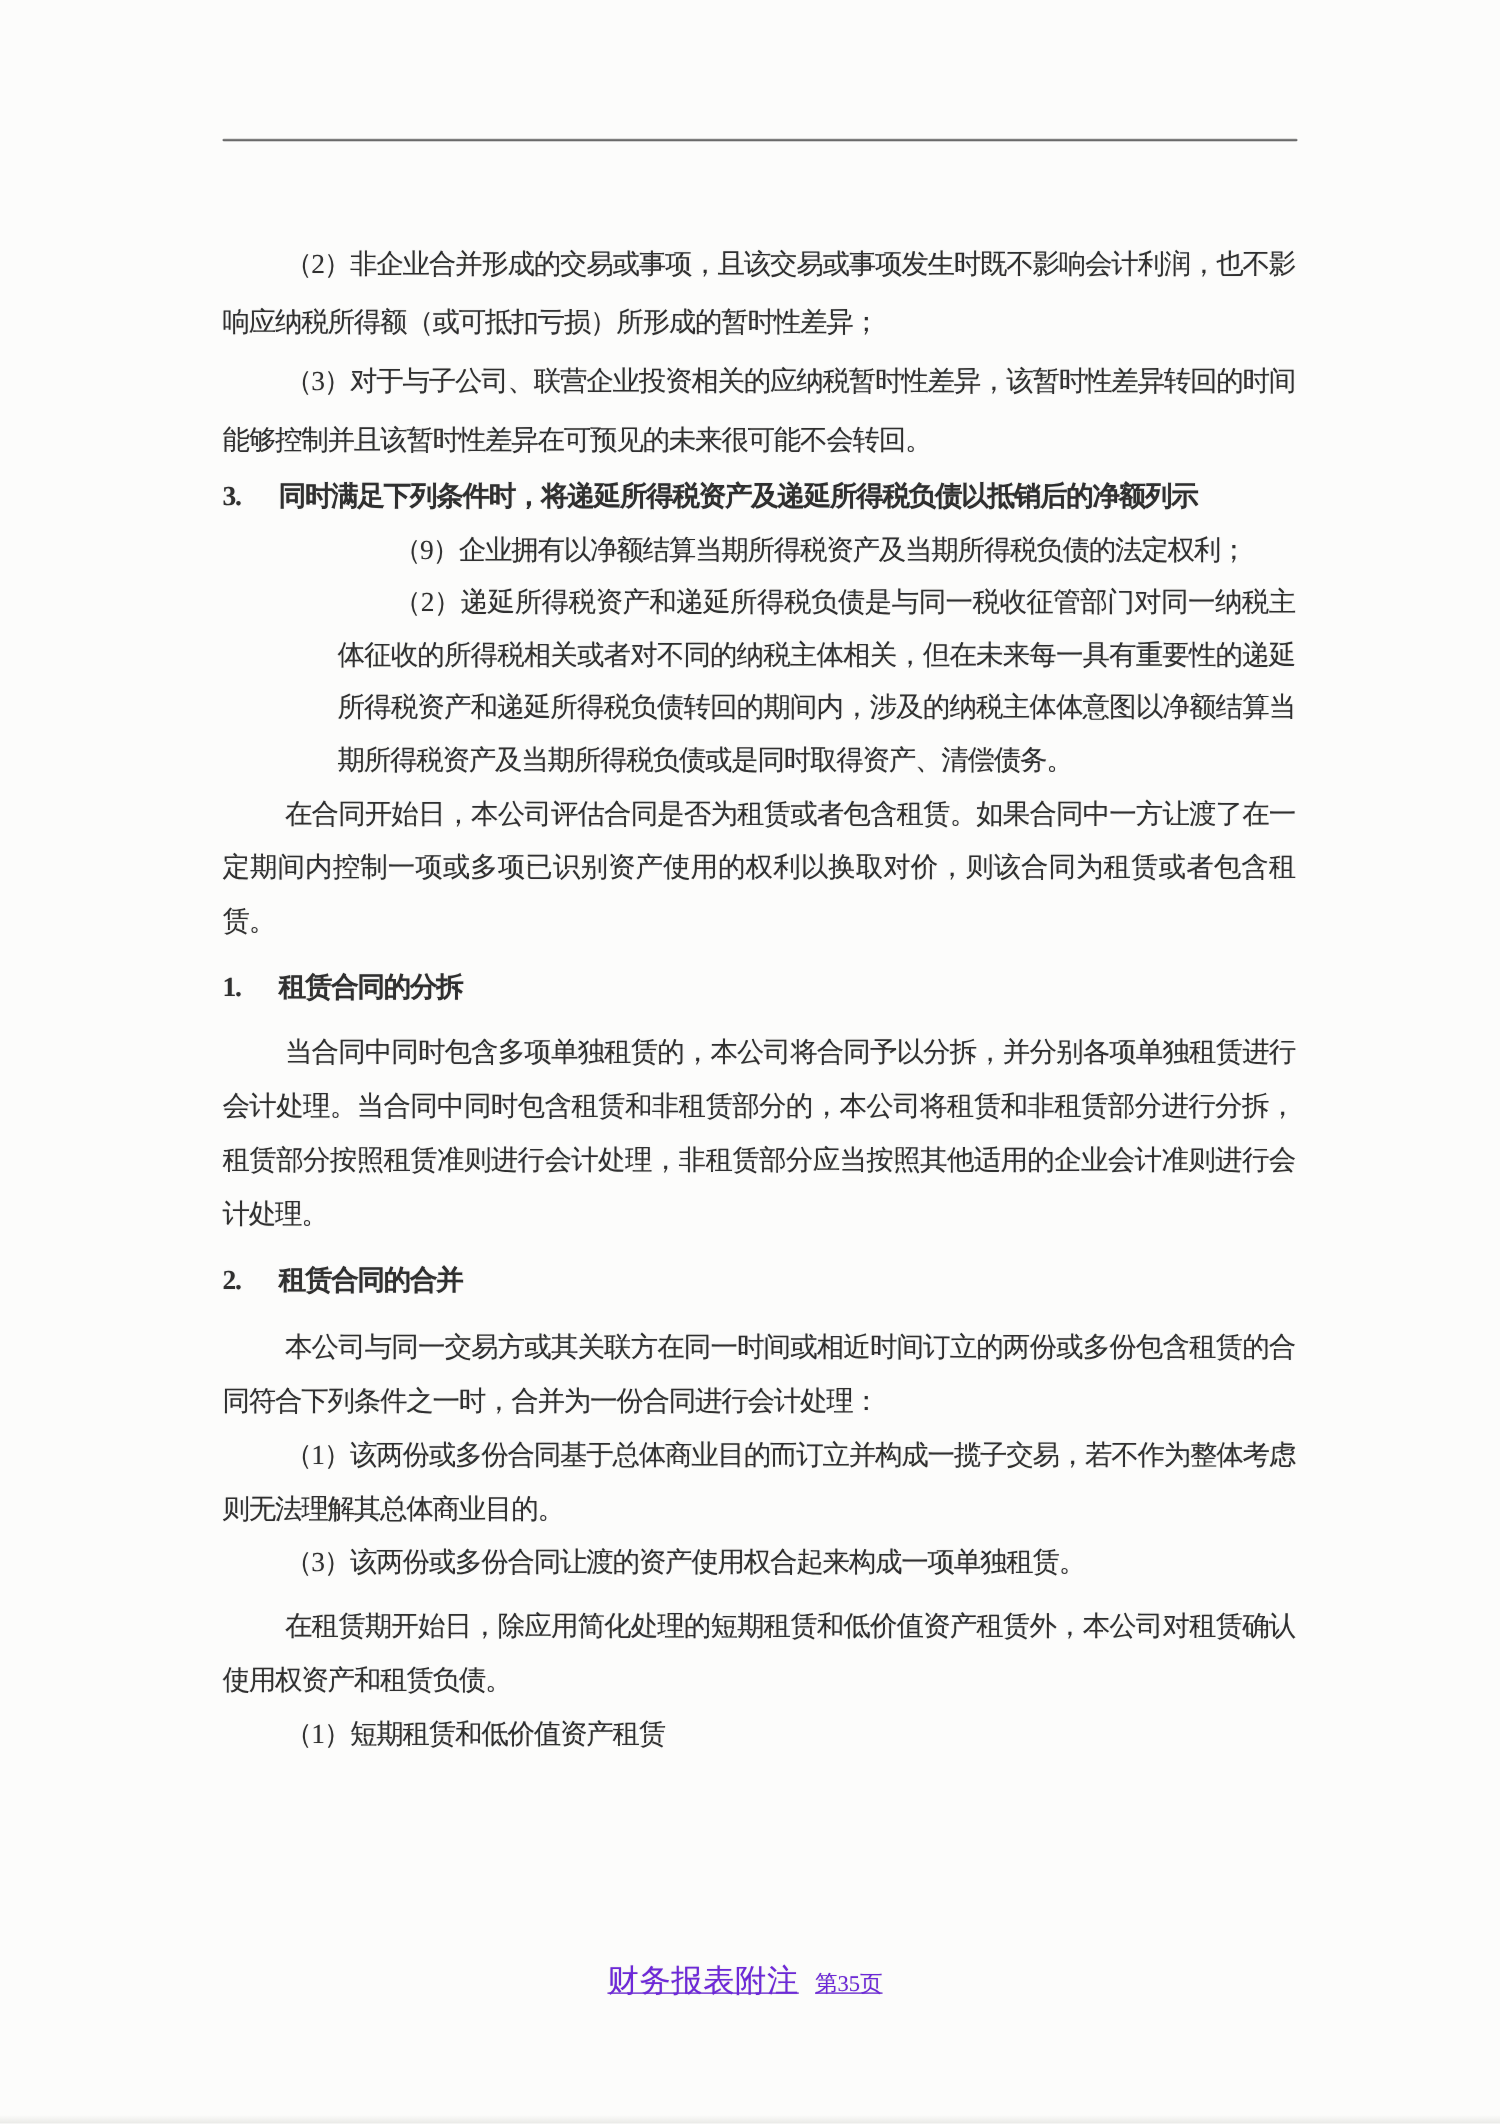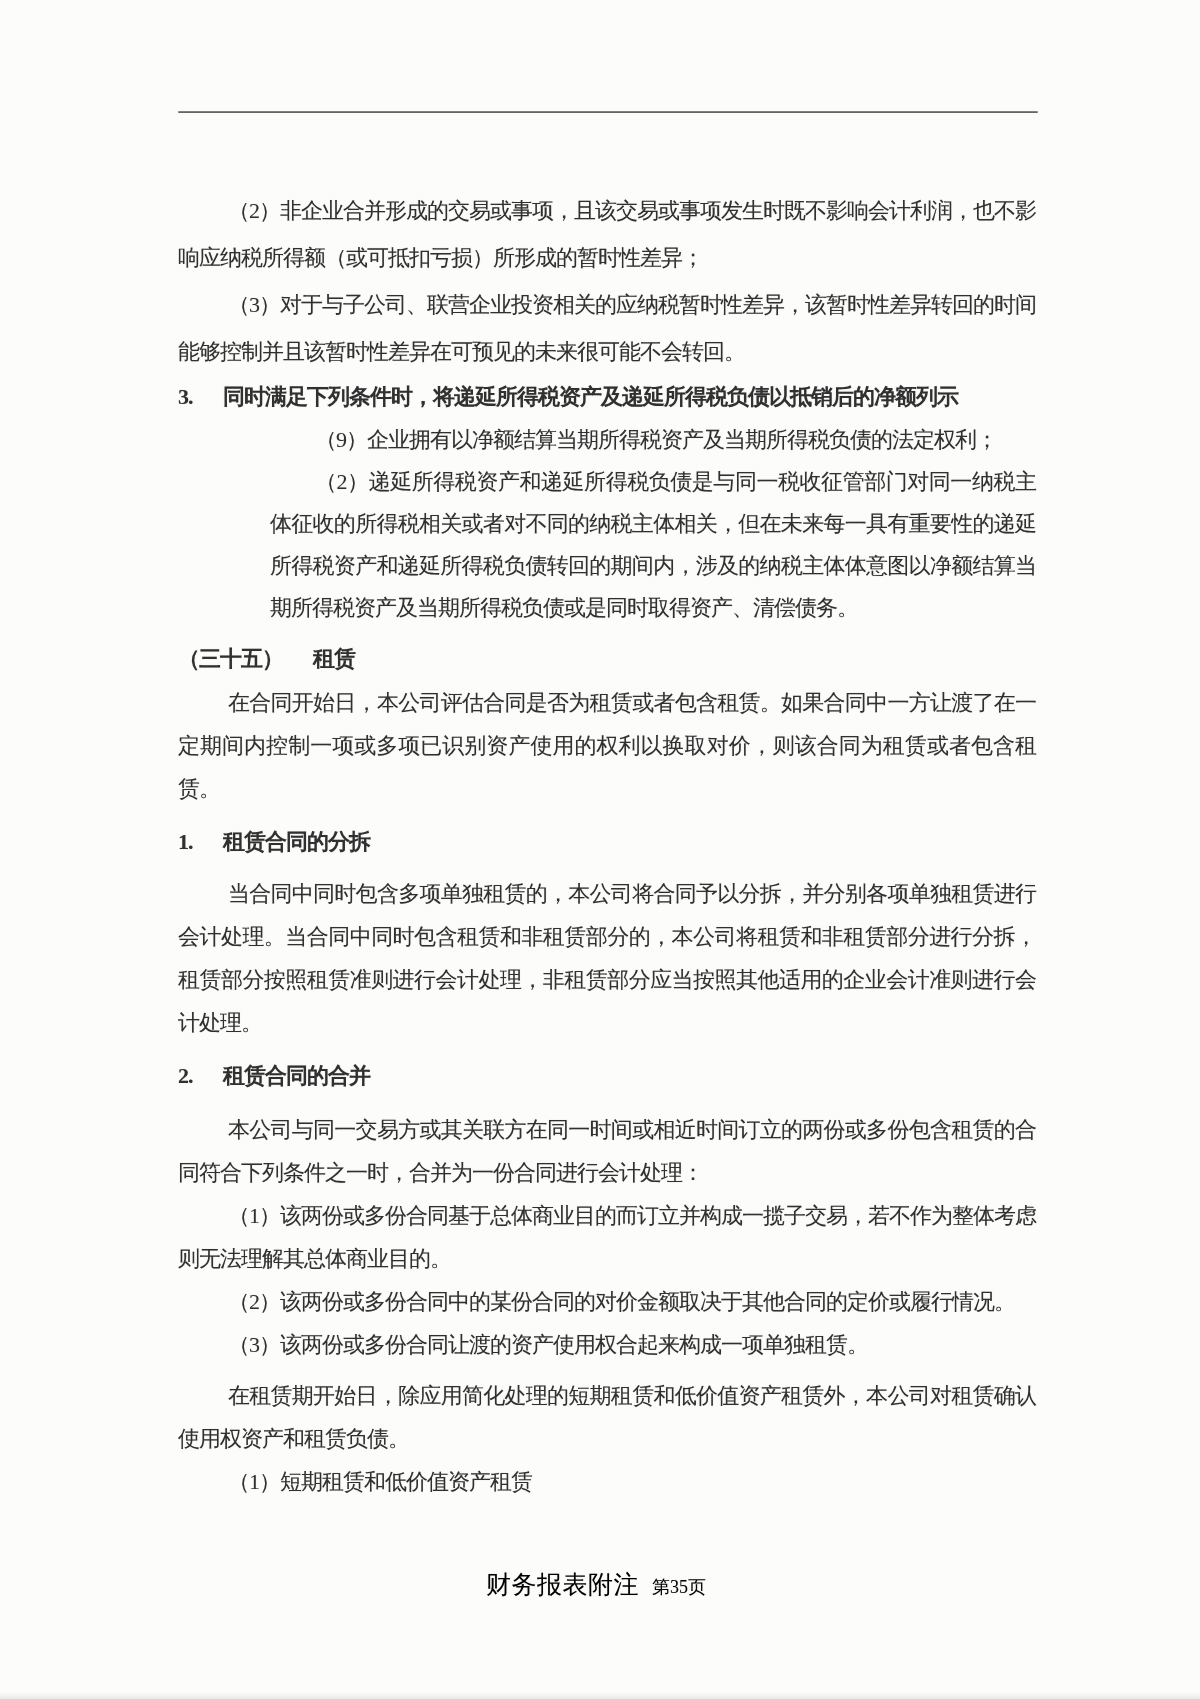--- a/index.html
+++ b/index.html
@@ -50,21 +50,22 @@
   .sec-heading { margin-left: 37px; }
   .sec-heading .h-num { min-width: 0; margin-right: 30px; }
   .mt8  { margin-top: 8px !important; }
   .mt10 { margin-top: 10px !important; }
   .footer {
     position: absolute;
     left: 0;
     top: 1568px;
     width: 1192px;
     text-align: center;
-    color: #000000;
+    color: #6d28d9;
+    text-decoration: underline;
   }
   .footer-title { font-size: 25px; letter-spacing: 0.5px; }
   .footer-page { font-size: 18px; margin-left: 13px; letter-spacing: 0; }
   .bottom-edge {
     position: absolute;
     left: 0;
     bottom: 0;
     width: 100%;
     height: 7px;
     background: linear-gradient(#fcfcfb, #e9e9e6);
@@ -84,41 +85,37 @@
     <p class="para wide">（3）对于与子公司、联营企业投资相关的应纳税暂时性差异，该暂时性差异转回的时间能够控制并且该暂时性差异在可预见的未来很可能不会转回。</p>
 
     <h3 class="heading">
       <span class="h-num">3.</span><span>同时满足下列条件时，将递延所得税资产及递延所得税负债以抵销后的净额列示</span>
     </h3>
 
     <p class="para sub">（9）企业拥有以净额结算当期所得税资产及当期所得税负债的法定权利；</p>
 
     <p class="para sub">（2）递延所得税资产和递延所得税负债是与同一税收征管部门对同一纳税主体征收的所得税相关或者对不同的纳税主体相关，但在未来每一具有重要性的递延所得税资产和递延所得税负债转回的期间内，涉及的纳税主体体意图以净额结算当期所得税资产及当期所得税负债或是同时取得资产、清偿债务。</p>
 
-    <h3 class="heading sec-heading mt8">
-      <span class="h-num">（三十五）</span><span>租赁</span>
-    </h3>
 
     <p class="para">在合同开始日，本公司评估合同是否为租赁或者包含租赁。如果合同中一方让渡了在一定期间内控制一项或多项已识别资产使用的权利以换取对价，则该合同为租赁或者包含租赁。</p>
 
     <h3 class="heading mt10">
       <span class="h-num">1.</span><span>租赁合同的分拆</span>
     </h3>
 
     <p class="para mt8">当合同中同时包含多项单独租赁的，本公司将合同予以分拆，并分别各项单独租赁进行会计处理。当合同中同时包含租赁和非租赁部分的，本公司将租赁和非租赁部分进行分拆，租赁部分按照租赁准则进行会计处理，非租赁部分应当按照其他适用的企业会计准则进行会计处理。</p>
 
     <h3 class="heading mt10">
       <span class="h-num">2.</span><span>租赁合同的合并</span>
     </h3>
 
     <p class="para mt10">本公司与同一交易方或其关联方在同一时间或相近时间订立的两份或多份包含租赁的合同符合下列条件之一时，合并为一份合同进行会计处理：</p>
 
     <p class="para">（1）该两份或多份合同基于总体商业目的而订立并构成一揽子交易，若不作为整体考虑则无法理解其总体商业目的。</p>
 
-    <p class="para">（2）该两份或多份合同中的某份合同的对价金额取决于其他合同的定价或履行情况。</p>
 
     <p class="para">（3）该两份或多份合同让渡的资产使用权合起来构成一项单独租赁。</p>
 
 
     <p class="para mt8">在租赁期开始日，除应用简化处理的短期租赁和低价值资产租赁外，本公司对租赁确认使用权资产和租赁负债。</p>
 
     <p class="para">（1）短期租赁和低价值资产租赁</p>
 
 
   </div>

